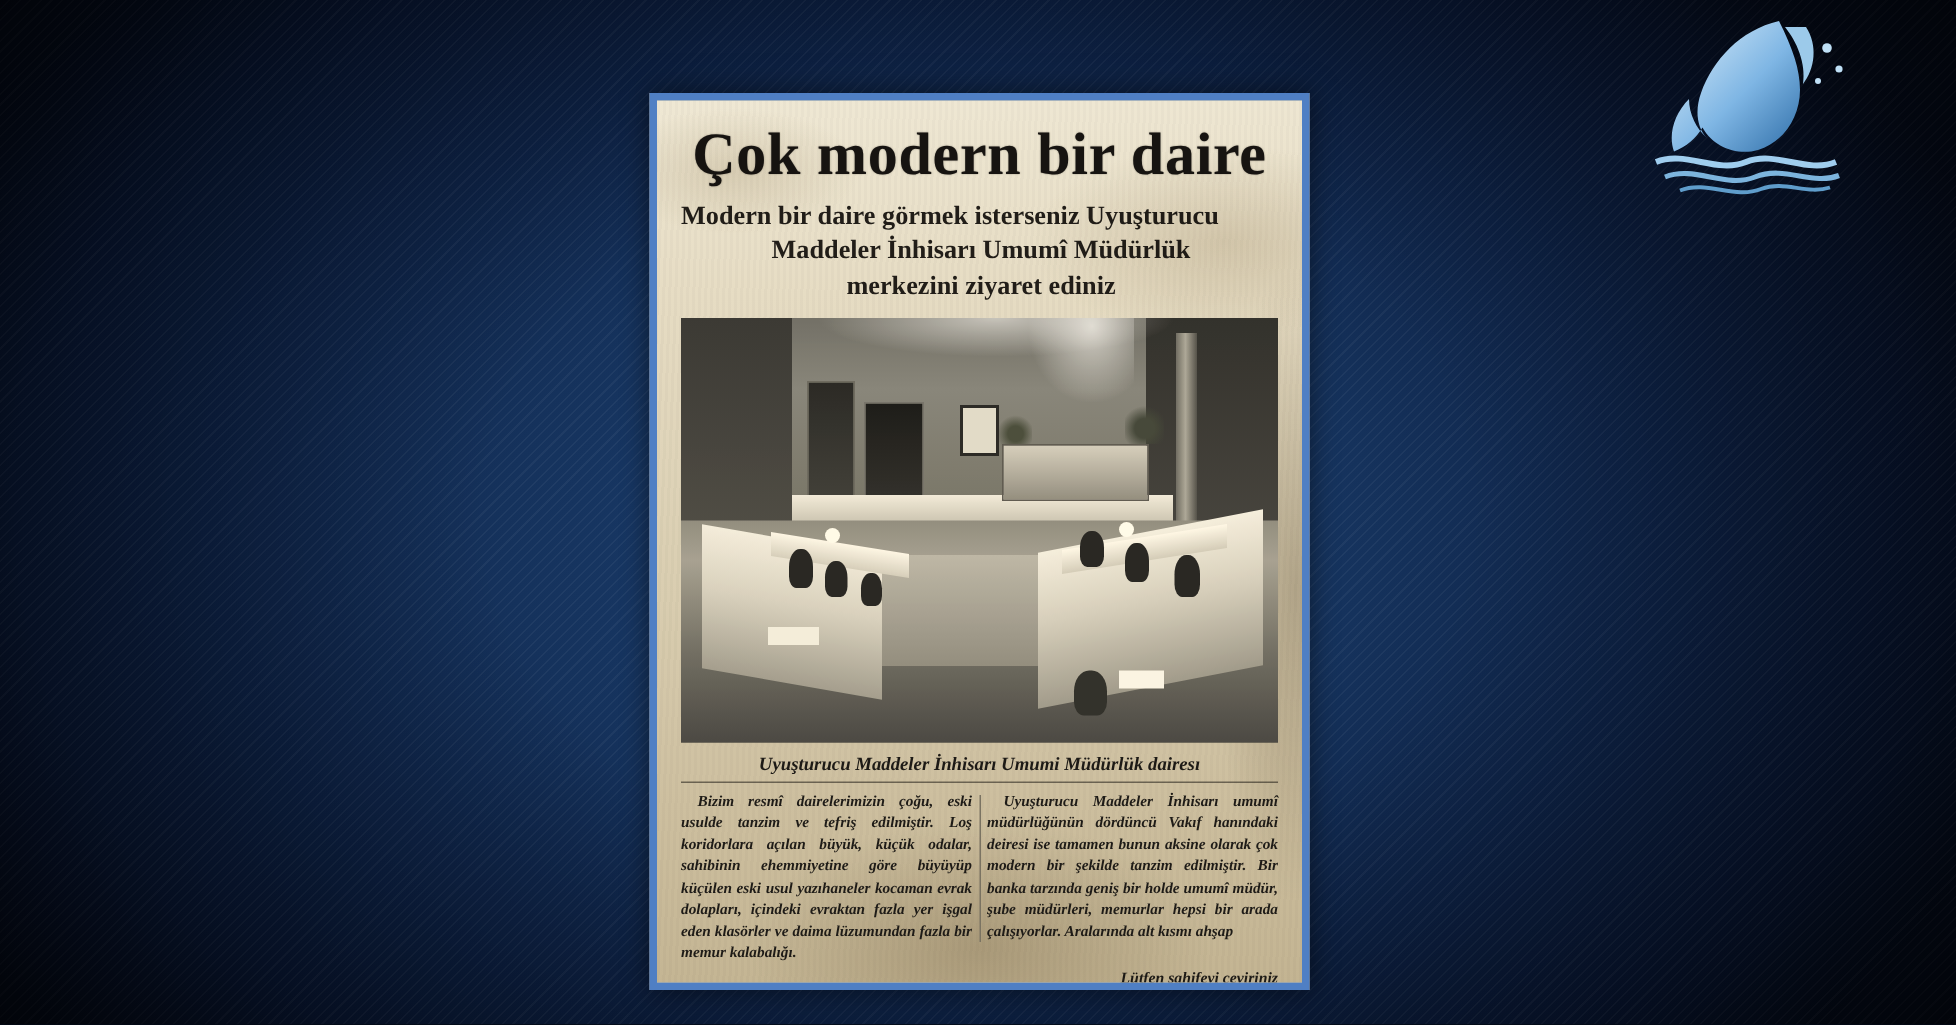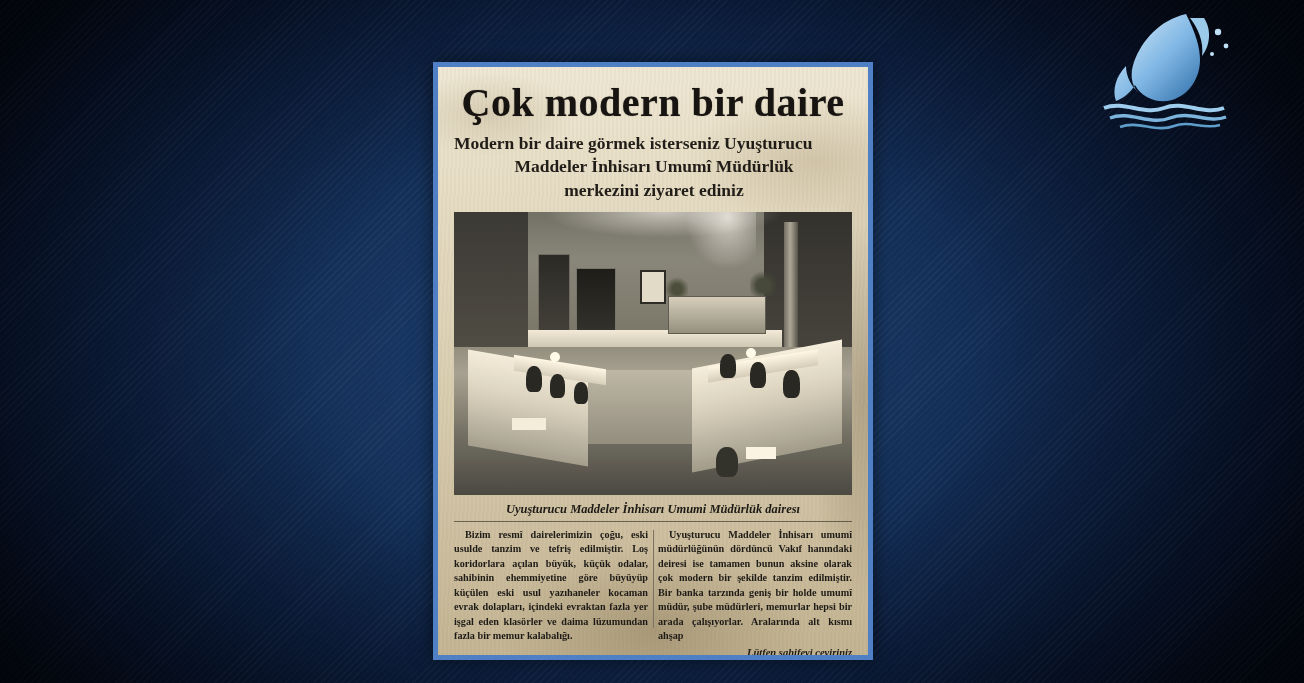--- a/index.html
+++ b/index.html
@@ -254,21 +254,21 @@
   }
   .col {
     width: 50%;
     font-size: 10.2px;
     line-height: 1.42;
     text-align: justify;
     color: #1e1b17;
     font-family: "Liberation Serif", serif;
     font-weight: 600;
   }
-  .col p { margin: 0; text-indent: 11px; }
+  .col p { margin: 0; text-indent: 11px; font-style: italic; }
   .signoff {
     margin: 3px 16px 0 16px;
     text-align: right;
     font-style: italic;
     font-weight: 700;
     font-size: 10.5px;
     color: #1d1a16;
   }
 </style>
 </head>

